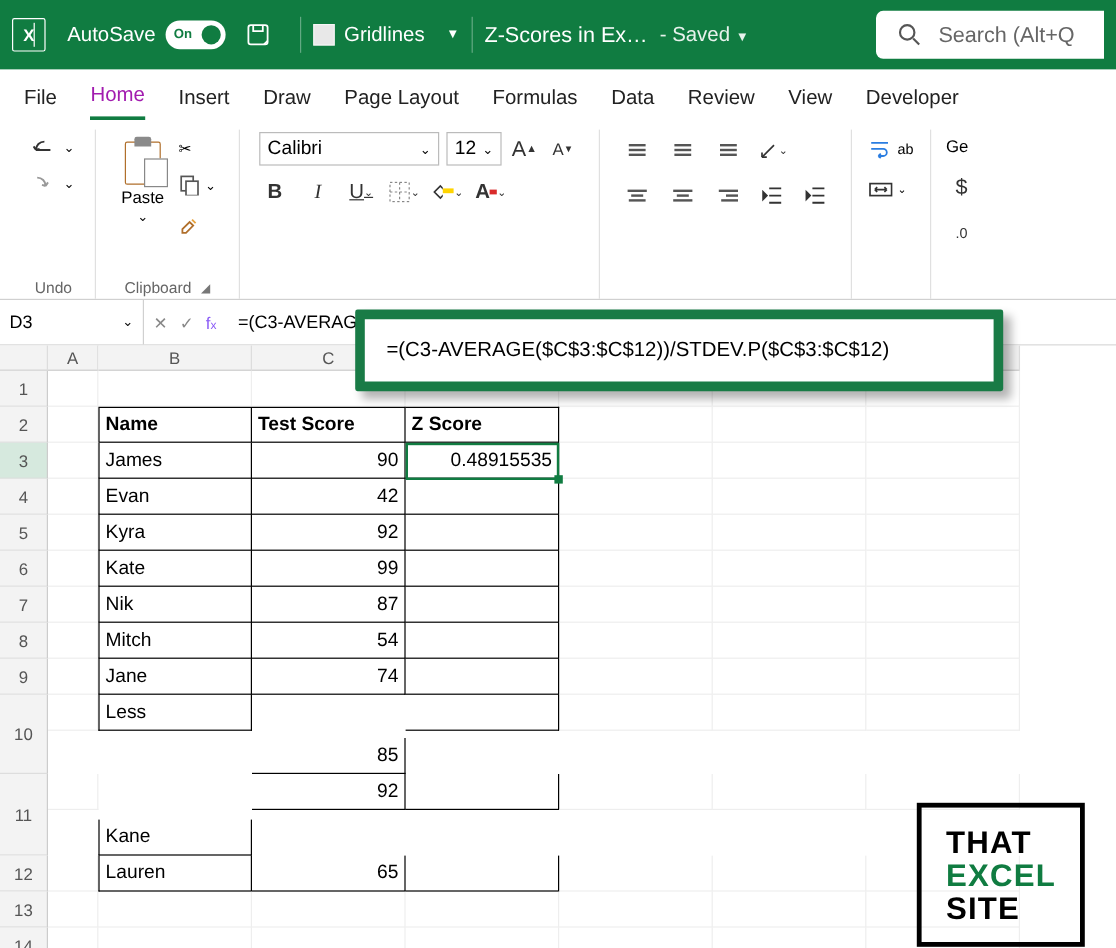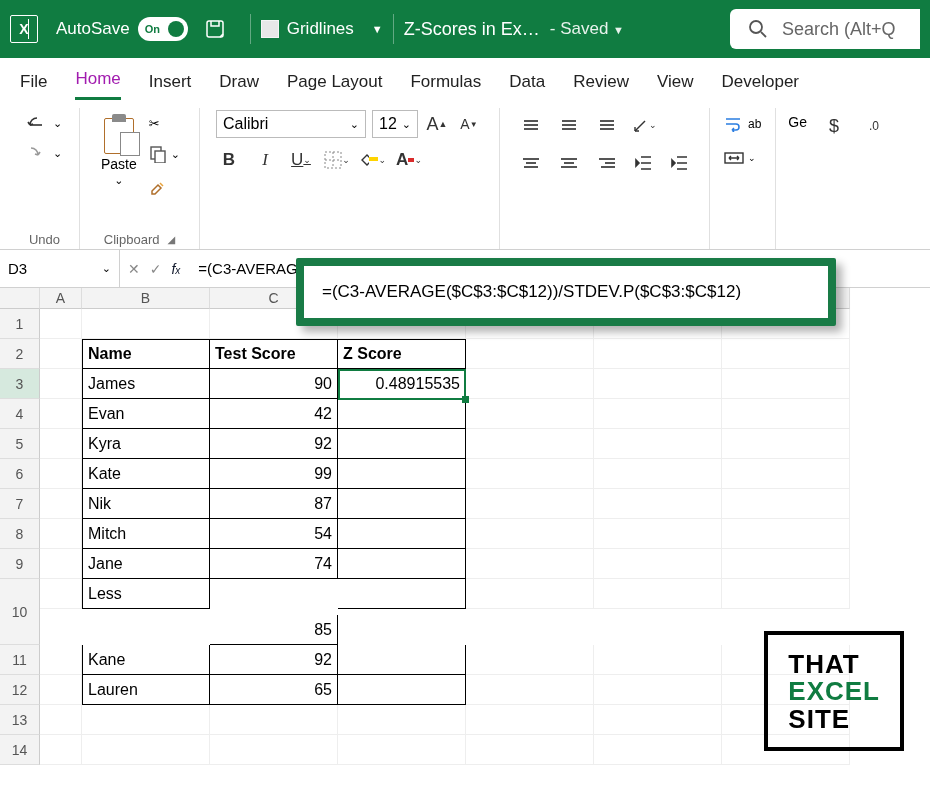--- a/index.html
+++ b/index.html
@@ -315,38 +315,38 @@
             <rect x="1" y="3" width="18" height="10"></rect>
             <path d="M5 8h10M5 8l2-2M5 8l2 2M15 8l-2-2M15 8l-2 2"></path>
           </svg>
         <span class="dd-caret" style="font-size:9px">⌄</span>
       </div>
     </div>
     <div class="group-label" style="visibility:hidden">.</div>
   </div>
 
   <div class="group" style="min-width:30px;border-right:none">
-    <div class="group-body" style="flex-direction:row;gap:14px;padding:6px 2px">
+    <div class="group-body" style="flex-direction:column;gap:14px;padding:6px 2px">
       <div style="font-size:14px">Ge</div>
       <div class="f-btn" style="font-size:18px">$</div>
       <div class="f-btn" style="font-size:12px">.0</div>
     </div>
     <div class="group-label" style="visibility:hidden">.</div>
   </div>
 </div>
 
 <div class="fbar-row">
   <div class="namebox">
     <span>D3</span>
     <span class="dd-caret">⌄</span>
   </div>
   <div class="fbar-btns">
     <span>✕</span>
     <span>✓</span>
-    <span style="font-style:italic;color:#0f172a">f<span style="font-size:10px">x</span></span>
+    <span style="color:#8b5cf6">f<span style="font-size:10px">x</span></span>
   </div>
   <div class="fbar">
     <span>=(C3-AVERAGE($C$3:$C$12))/STDEV.P($C$3:$C$12)</span>
   </div>
 </div>
 
 <div class="formula-highlight pos">
   <span>=(C3-AVERAGE($C$3:$C$12))/STDEV.P($C$3:$C$12)</span>
 </div>
 
@@ -437,21 +437,21 @@
       <div class="rh">10</div>
       <div class="cell"></div>
       <div class="cell tb-l tb-r" style="border-right: 1.5px solid rgb(0, 0, 0); border-left: 1.5px solid rgb(0, 0, 0); border-bottom: 1.5px solid rgb(0, 0, 0);">Less</div>
       <div class="cell tb-r right" style="border-right: 1.5px solid rgb(0, 0, 0); border-bottom: 1.5px solid rgb(0, 0, 0); margin-top: 36px;">85</div>
       <div class="cell tb-r right" style="border-right: 1.5px solid rgb(0, 0, 0); border-bottom: 1.5px solid rgb(0, 0, 0);"></div>
       <div class="cell"></div>
       <div class="cell"></div>
       <div class="cell"></div>
       <div class="rh">11</div>
       <div class="cell"></div>
-      <div class="cell tb-l tb-r" style="border-right: 1.5px solid rgb(0, 0, 0); border-left: 1.5px solid rgb(0, 0, 0); border-bottom: 1.5px solid rgb(0, 0, 0);">Kane</div>
+      <div class="cell tb-l tb-r" style="border-right: 1.5px solid rgb(0, 0, 0); border-left: 1.5px solid rgb(0, 0, 0); border-bottom: 1.5px solid rgb(0, 0, 0); margin-top: 38px;">Kane</div>
       <div class="cell tb-r right" style="border-right: 1.5px solid rgb(0, 0, 0); border-bottom: 1.5px solid rgb(0, 0, 0);">92</div>
       <div class="cell tb-r right" style="border-right: 1.5px solid rgb(0, 0, 0); border-bottom: 1.5px solid rgb(0, 0, 0);"></div>
       <div class="cell"></div>
       <div class="cell"></div>
       <div class="cell"></div>
       <div class="rh">12</div>
       <div class="cell"></div>
       <div class="cell tb-l tb-r tb-bot" style="border-right: 1.5px solid rgb(0, 0, 0); border-left: 1.5px solid rgb(0, 0, 0); border-bottom: 1.5px solid rgb(0, 0, 0);">Lauren</div>
       <div class="cell tb-r tb-bot right" style="border-right: 1.5px solid rgb(0, 0, 0); border-bottom: 1.5px solid rgb(0, 0, 0);">65</div>
       <div class="cell tb-r tb-bot right" style="border-right: 1.5px solid rgb(0, 0, 0); border-bottom: 1.5px solid rgb(0, 0, 0);"></div>

